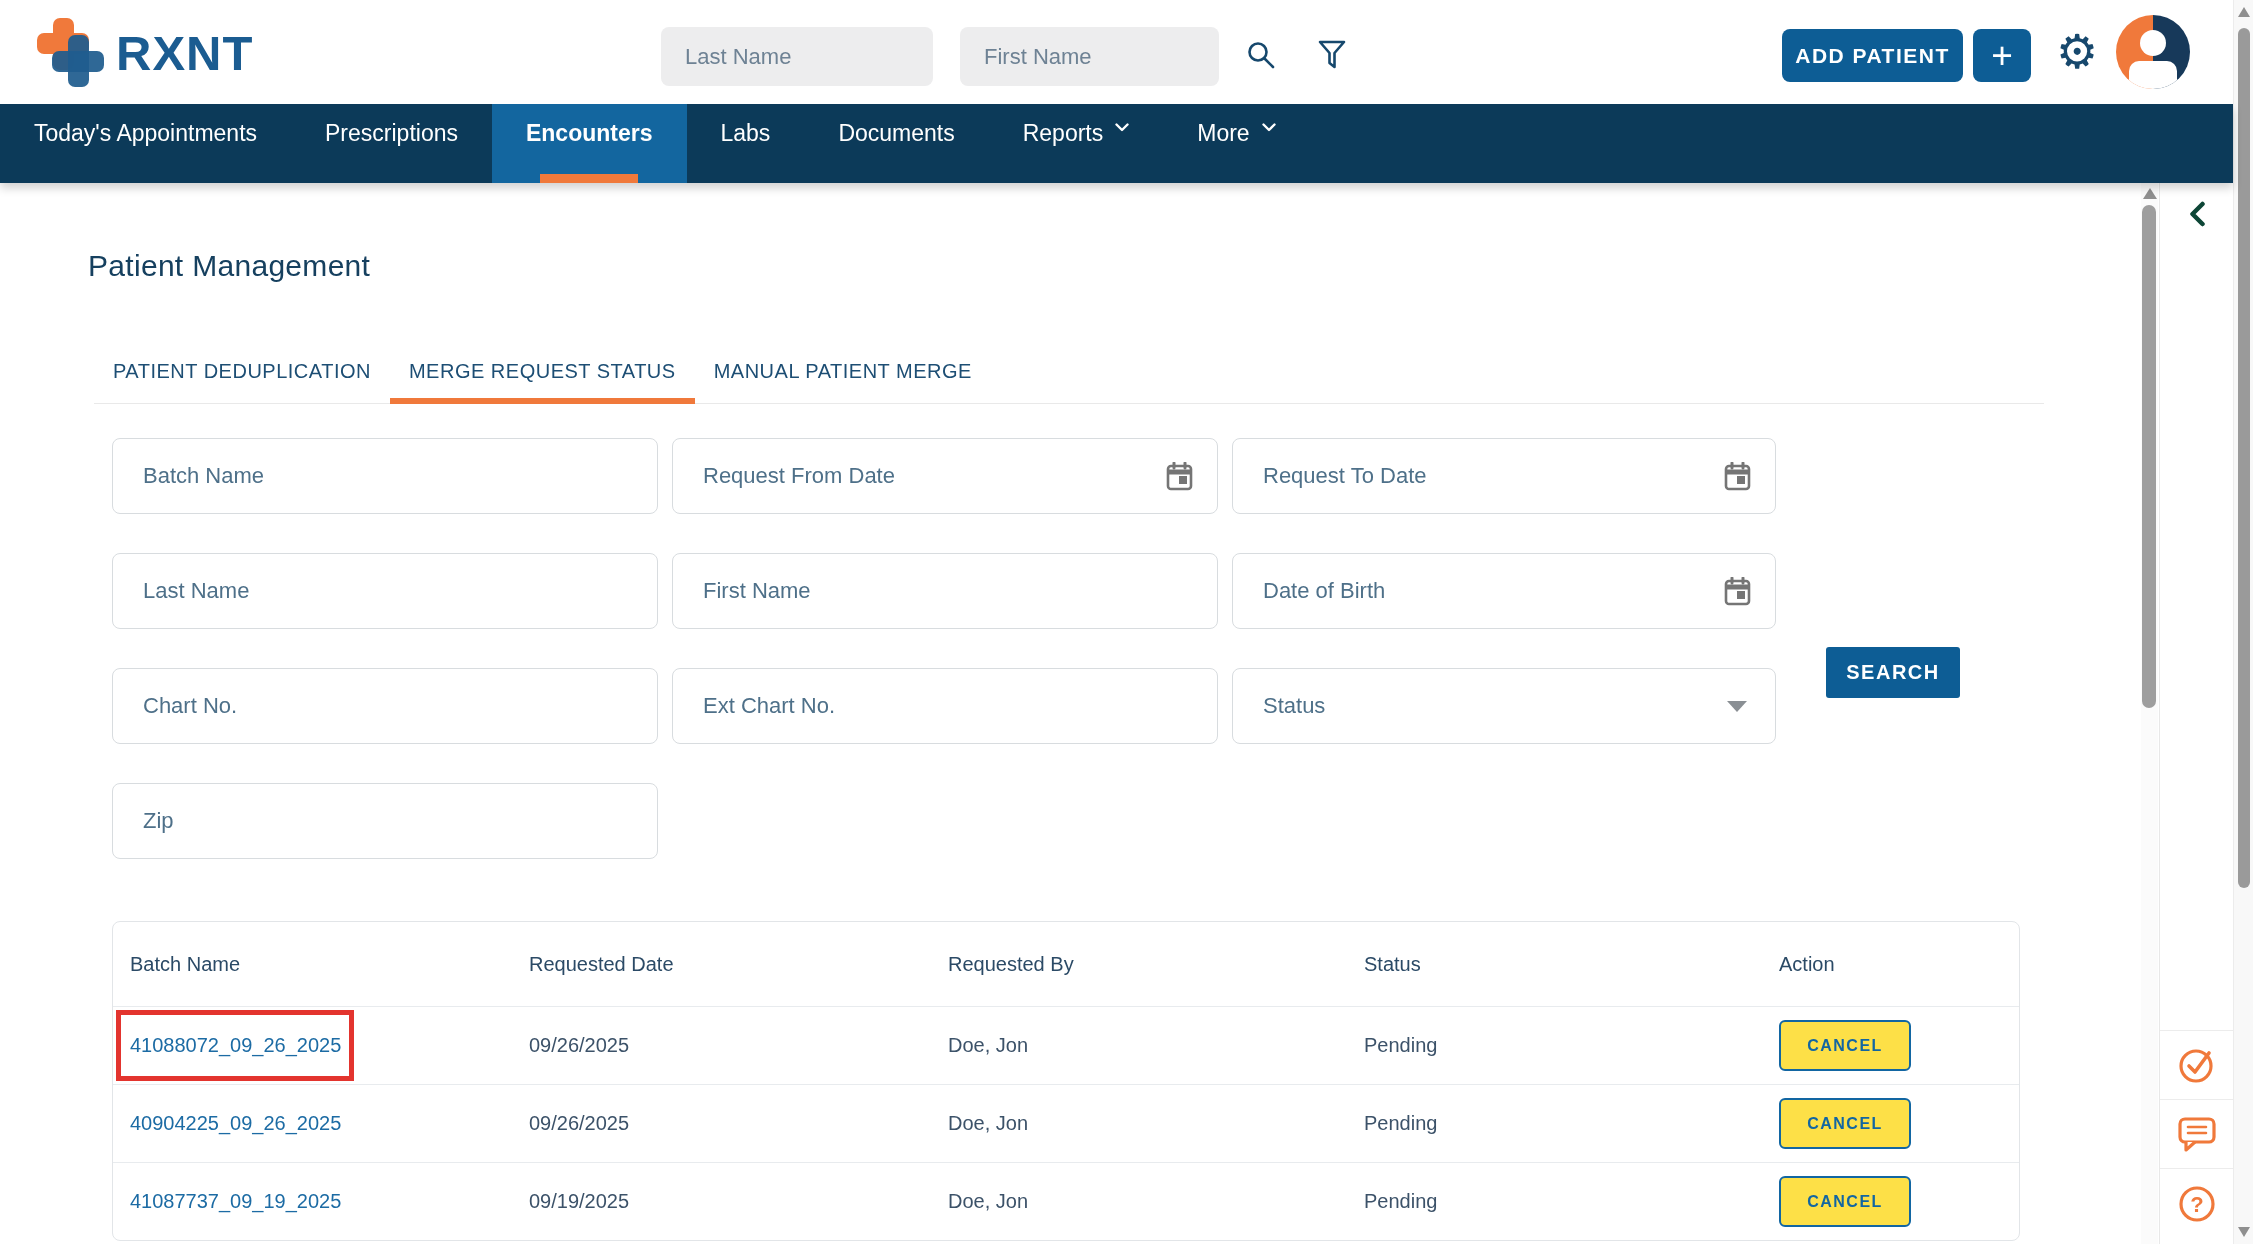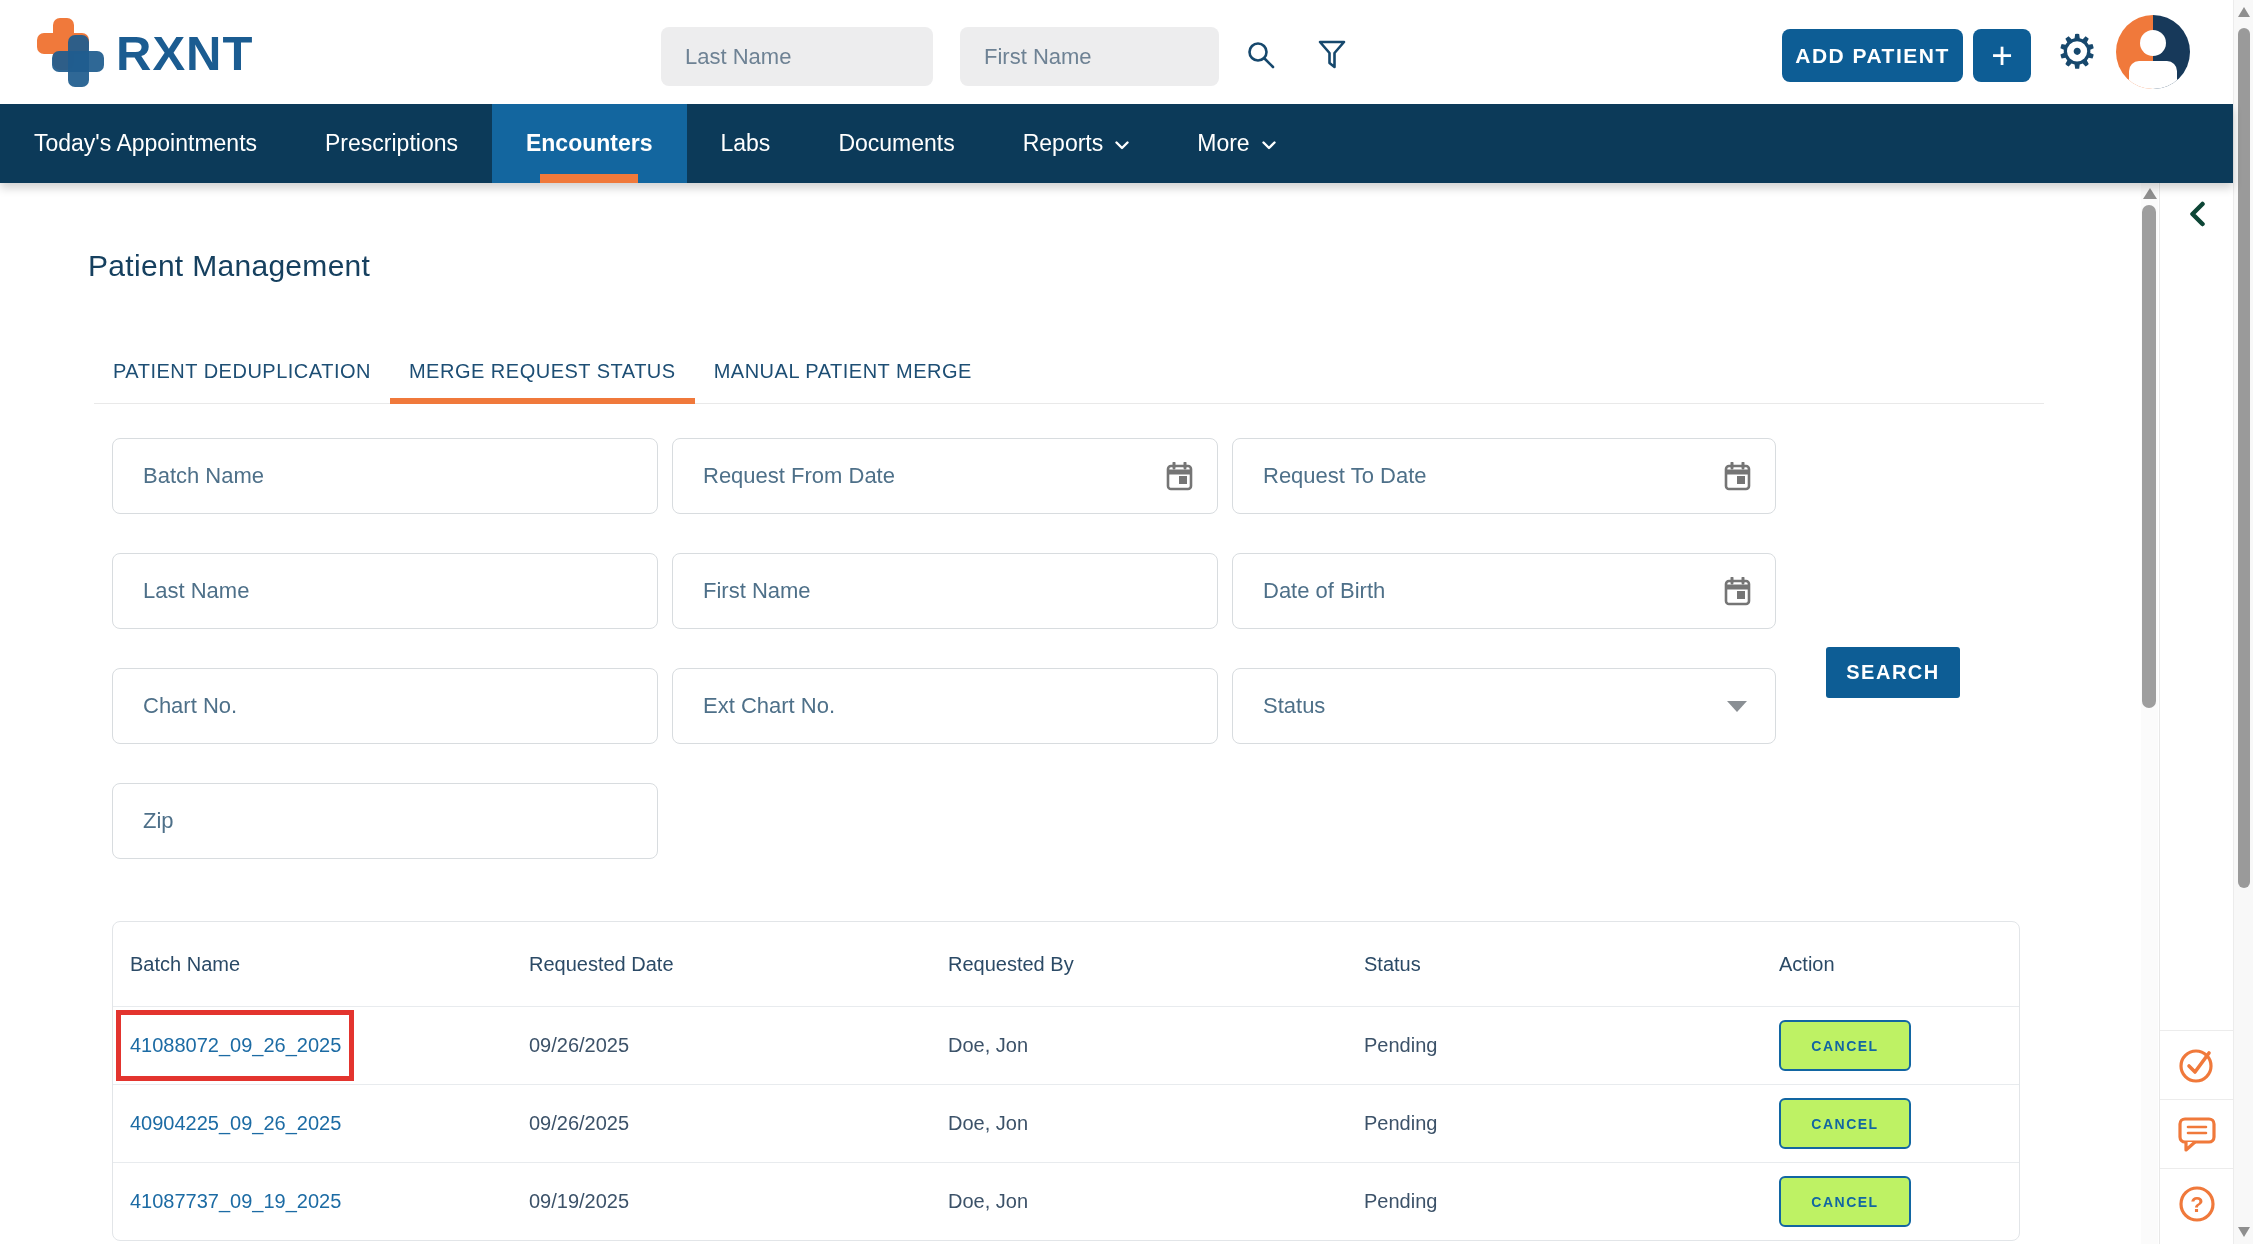--- a/index.html
+++ b/index.html
@@ -31,21 +31,21 @@
   .avatar { position:absolute; left:2116px; top:15px; width:74px; height:74px; border-radius:50%;
     background:linear-gradient(90deg,#f0793b 50%,#17395a 50%); overflow:hidden; cursor:pointer; }
   .avatar::before { content:""; position:absolute; left:24px; top:15px; width:26px; height:26px;
     background:#fff; border-radius:50%; }
   .avatar::after { content:""; position:absolute; left:13px; top:46px; width:48px; height:34px;
     background:#fff; border-radius:10px 10px 0 0; }
 
   
   .nav { position:relative; height:79px; background:#0c3a59; display:flex; align-items:stretch;
     z-index:3; box-shadow:0 5px 9px rgba(0,0,0,.18); }
-  .nav-item { display:flex; align-items:center; padding:4px 34px; color:#fff; font-size:23px;
+  .nav-item { display:flex; padding:16px 34px; color:#fff; font-size:23px;
     cursor:pointer; position:relative; white-space:nowrap; }
   .nav-item.active { background:#13669f; font-weight:700; }
   .nav-item.active::after { content:""; position:absolute; left:50%; transform:translateX(-50%);
     bottom:0; width:98px; height:9px; background:#f0793b; }
   .nav-caret { margin-left:12px; margin-top:3px; }
 
   
   .content-row { display:flex; height:1061px; position:relative; z-index:1; }
   .main { flex:1; position:relative; background:#fff; overflow:hidden; }
 
@@ -70,22 +70,22 @@
   .table-card { margin:62px 0 0 112px; width:1908px; border:1px solid #e2e5e8; border-radius:8px; }
   .trow { display:flex; align-items:center; height:78px; border-top:1px solid #e8ebee; position:relative; }
   .trow.head { height:84px; border-top:none; }
   .trow.head .cell { font-size:20px; color:#2b4a66; }
   .cell { font-size:20px; color:#3c5269; }
   .c1 { width:416px; padding-left:17px; } .c2 { width:419px; } .c3 { width:416px; }
   .c4 { width:415px; } .c5 { flex:1; }
   .batch-link { color:#1c6ba4; cursor:pointer; text-decoration:none; }
   .red-box { position:absolute; left:3px; top:3px; width:238px; height:71px;
     border:5px solid #e3342e; pointer-events:none; }
-  .cancel-btn { width:132px; height:51px; background:#bef264; border:2px solid #1266a2; border-radius:6px;
-    color:#1266a2; font-weight:700; font-size:14px; letter-spacing:1.5px; cursor:pointer;
+  .cancel-btn { width:132px; height:51px; background:#fde047; border:2px solid #1266a2; border-radius:6px;
+    color:#1266a2; font-weight:700; font-size:16px; letter-spacing:1.5px; cursor:pointer;
     font-family:"Liberation Sans",sans-serif; }
 
   
   .inner-scroll { position:absolute; top:0; right:1px; width:17px; height:100%; background:#fbfbfb; }
   .inner-scroll .up { position:absolute; top:5px; left:2px; width:0; height:0;
     border-left:7px solid transparent; border-right:7px solid transparent; border-bottom:11px solid #8f8f8f; }
   .inner-scroll .thumb { position:absolute; top:22px; left:1px; width:14px; height:503px;
     background:#9e9e9e; border-radius:7px; }
 
   

